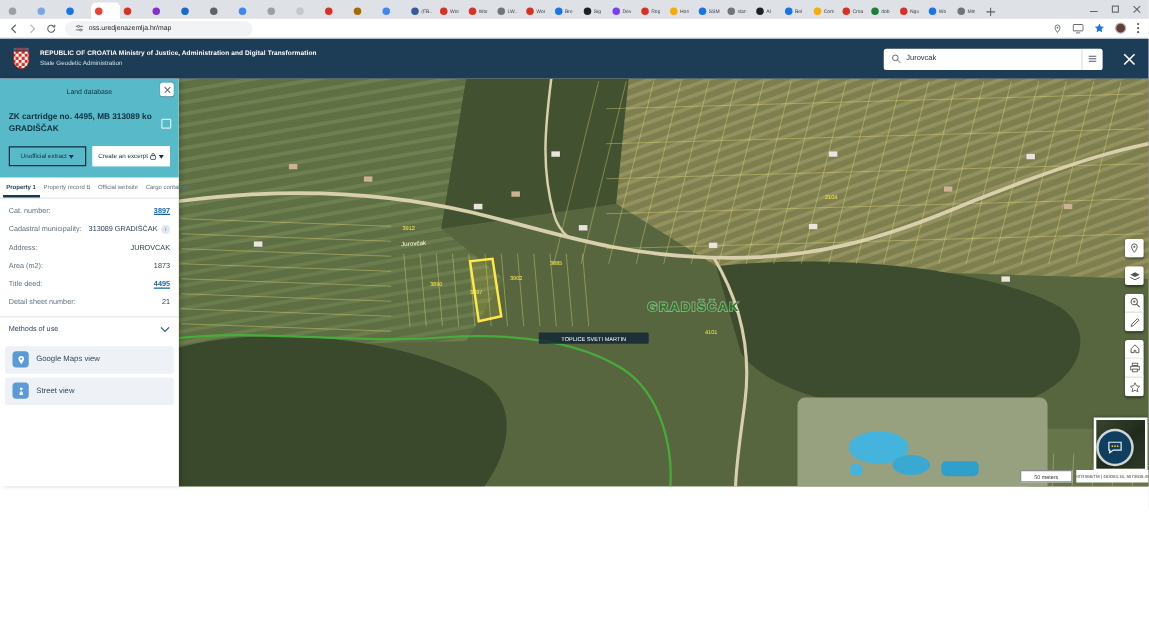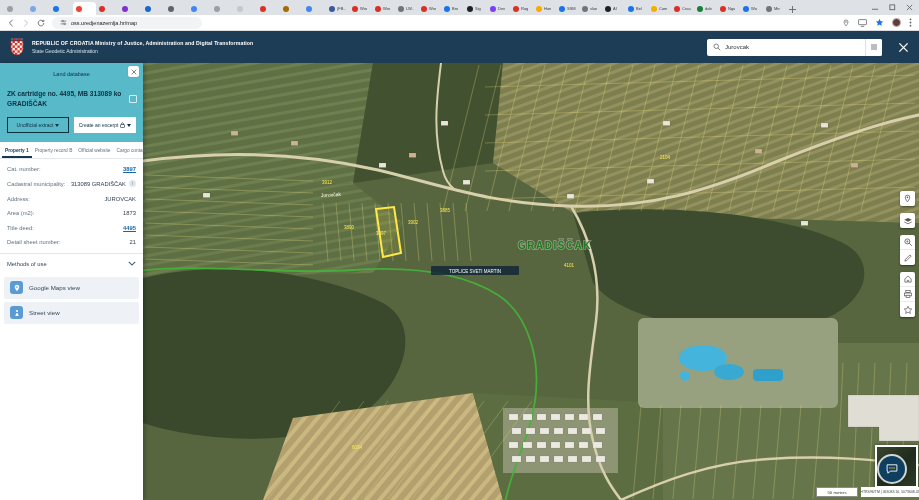--- a/index.html
+++ b/index.html
@@ -29,21 +29,21 @@
   .ministry { display:flex; flex-direction:column; gap:2px; }
   .m1 { font-size:5.2px; font-weight:bold; color:#ffffff; letter-spacing:.1px; }
   .m2 { font-size:5px; color:#cfe0ea; }
   .app-header .spacer { flex:1; }
   .search { width:175px; height:17px; background:#fff; border-radius:2px; display:flex; align-items:center; gap:4px; padding:0 0 0 6px; overflow:hidden; }
   .search-text { font-size:6px; color:#333; flex:1; }
   .search-btn { width:17px; height:17px; border-left:1px solid #e0e0e0; display:flex; align-items:center; justify-content:center; color:#556; background:#fff; }
   .header-close { margin-left:9px; color:#fff; display:flex; }
 
   
-  .main { display:flex; height:437px;justify-content:flex-end; }
+  .main { display:flex; height:326px;justify-content:flex-end; }
 
   
   .panel { width:143px; flex:none; background:#fff; display:flex; flex-direction:column; box-shadow:2px 0 4px rgba(0,0,0,.25); z-index:5; }
   .panel-top { background:#58b9c9; padding:5px 7px 9px; position:relative; }
   .panel-top-bar { display:flex; align-items:center; justify-content:center; height:12px; margin-bottom:9px; position:relative; }
   .land-db { font-size:5.5px; color:#0e2f3f; }
   .panel-close { position:absolute; right:-3px; top:-2px; width:11px; height:11px; background:#fff; border-radius:2px; display:flex; align-items:center; justify-content:center; color:#667; box-shadow:0 0 1px rgba(0,0,0,.3); }
   .panel-title { font-size:6.6px; font-weight:bold; color:#0e2f3f; line-height:1.45; padding-right:12px; }
   .copy-ic { position:absolute; right:6px; top:32px; width:8px; height:8px; border:1px solid rgba(255,255,255,.75); border-radius:1px; }
   .panel-btns { display:flex; gap:5px; margin-top:9px; }

